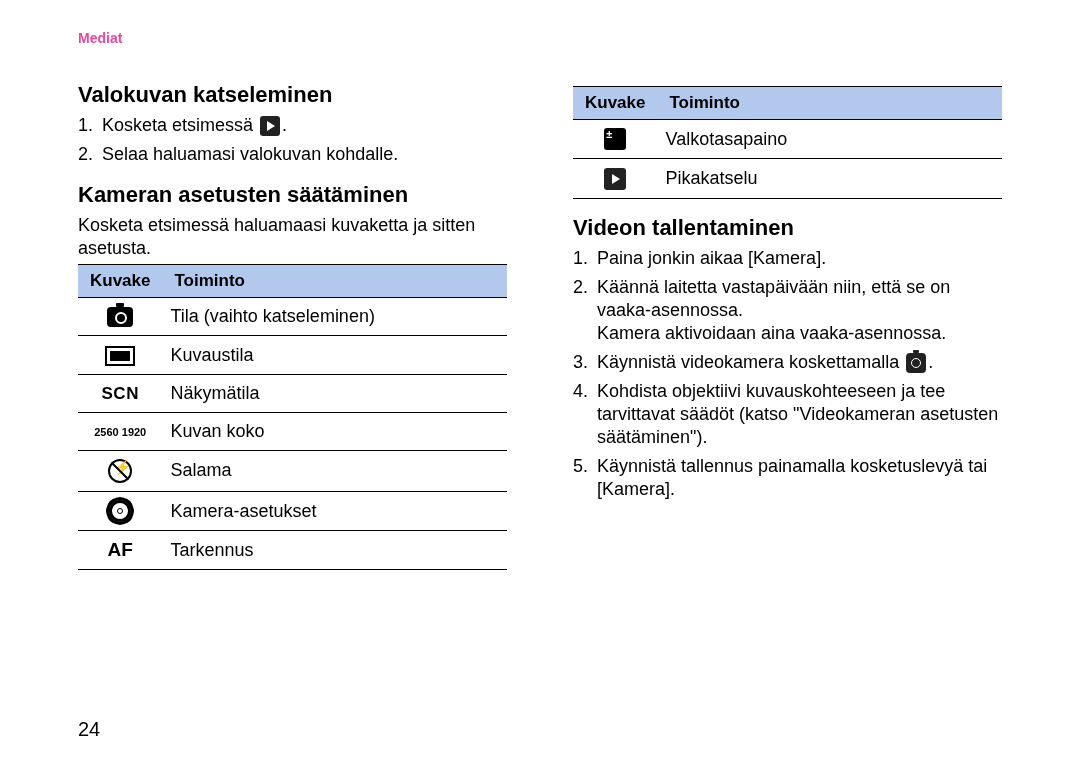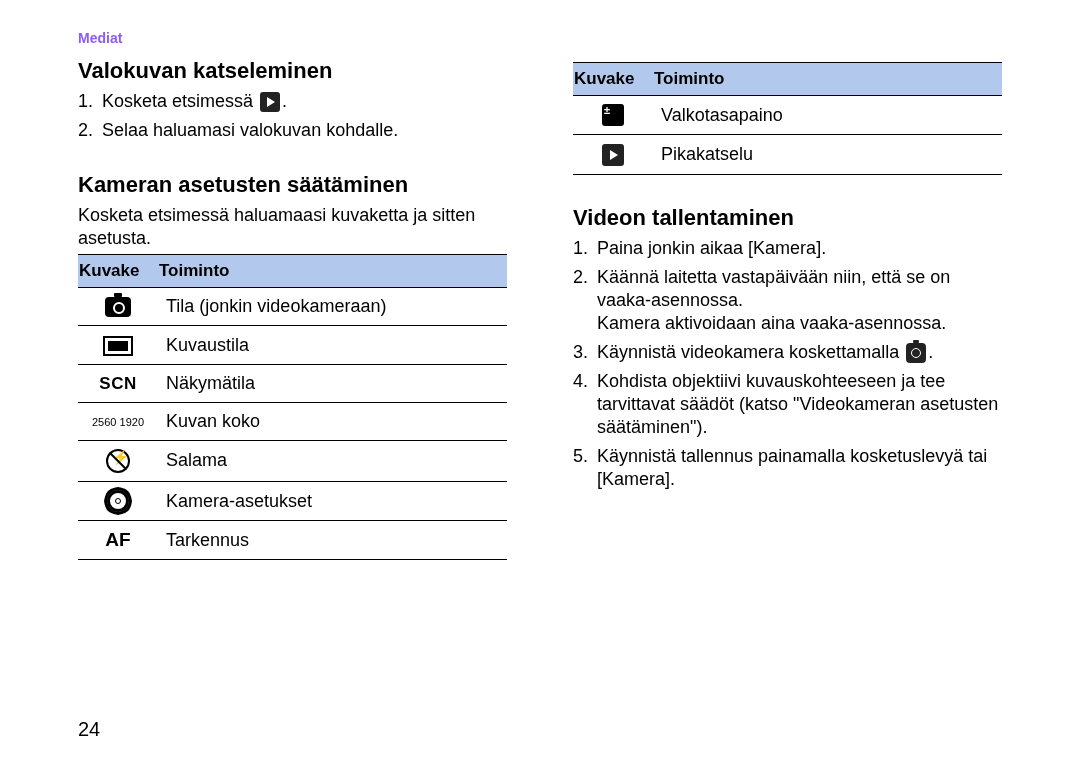--- a/index.html
+++ b/index.html
@@ -6,38 +6,38 @@
   body {
     background: #fff;
     font-family: Verdana, Tahoma, Arial, sans-serif;
     color: #000;
     width: 1080px;
     height: 765px;
     padding: 30px 78px 20px 78px;
     position: relative;
   }
   .header {
-    color: #8b5cf6;
+    color: #ec4899;
     font-weight: bold;
     font-size: 14px;
-    margin-bottom: 12px;
+    margin-bottom: 36px;
   }
   .columns {
     display: flex;
     gap: 66px;
   }
   .col {
     width: 430px;
   }
   h2 {
     font-size: 22px;
     font-weight: bold;
     margin-bottom: 6px;
   }
-  h2.spaced { margin-top: 30px; }
+  h2.spaced { margin-top: 16px; }
   .para {
     font-size: 18px;
     line-height: 1.28;
     margin-bottom: 0;
   }
   ol.numlist {
     list-style: none;
     padding: 0;
     margin: 0 0 10px 0;
   }
@@ -91,21 +91,21 @@
   table.icon-table {
     border-collapse: collapse;
     width: 100%;
     margin-top: 4px;
   }
   table.icon-table th {
     background: #B2C8EC;
     font-weight: bold;
     font-size: 17px;
     text-align: left;
-    padding: 6px 1px;
+    padding: 6px 12px;
     border-top: 1.5px solid #000;
     border-bottom: 1.5px solid #000;
   }
   table.icon-table td {
     font-size: 18px;
     padding: 8px 8px;
     border-bottom: 1px solid #000;
     vertical-align: middle;
   }
   table.icon-table td.iconcell {
@@ -136,21 +136,21 @@
     border:2px solid #000;
     position:relative;
   }
   .ico.rect-fill::after{
     content:"";
     position:absolute;
     left:3px;top:3px;right:3px;bottom:3px;
     background:#000;
   }
   .ico.scn { font-weight:bold; font-family:Arial; font-size:17px; letter-spacing:0.5px; }
-  .ico.size { font-weight:normal; font-family:Arial; font-size:11px; line-height:10px; text-align:left; }
+  .ico.size { font-weight:bold; font-family:Arial; font-size:11px; line-height:10px; text-align:left; }
   .ico.gear {
     width:22px;height:22px;
     border:3px solid #000; border-radius:50%;
     position:relative;
     box-shadow:
       0 -4px 0 -1px #000,
       0 4px 0 -1px #000,
       -4px 0 0 -1px #000,
       4px 0 0 -1px #000,
       3px 3px 0 -1px #000,
@@ -239,21 +239,21 @@
     <table class="icon-table">
       <thead>
         <tr>
           <th>Kuvake</th>
           <th>Toiminto</th>
         </tr>
       </thead>
       <tbody id="left-table-body">
           <tr>
             <td class="iconcell"><span class="ico camera-solid"></span></td>
-            <td>Tila (jonkin videokameraan)</td>
+            <td>Tila (vaihto katseleminen)</td>
           </tr>
           <tr>
             <td class="iconcell"><span class="ico rect-fill"></span></td>
             <td>Kuvaustila</td>
           </tr>
           <tr>
             <td class="iconcell"><span class="ico scn">SCN</span></td>
             <td>Näkymätila</td>
           </tr>
           <tr>

